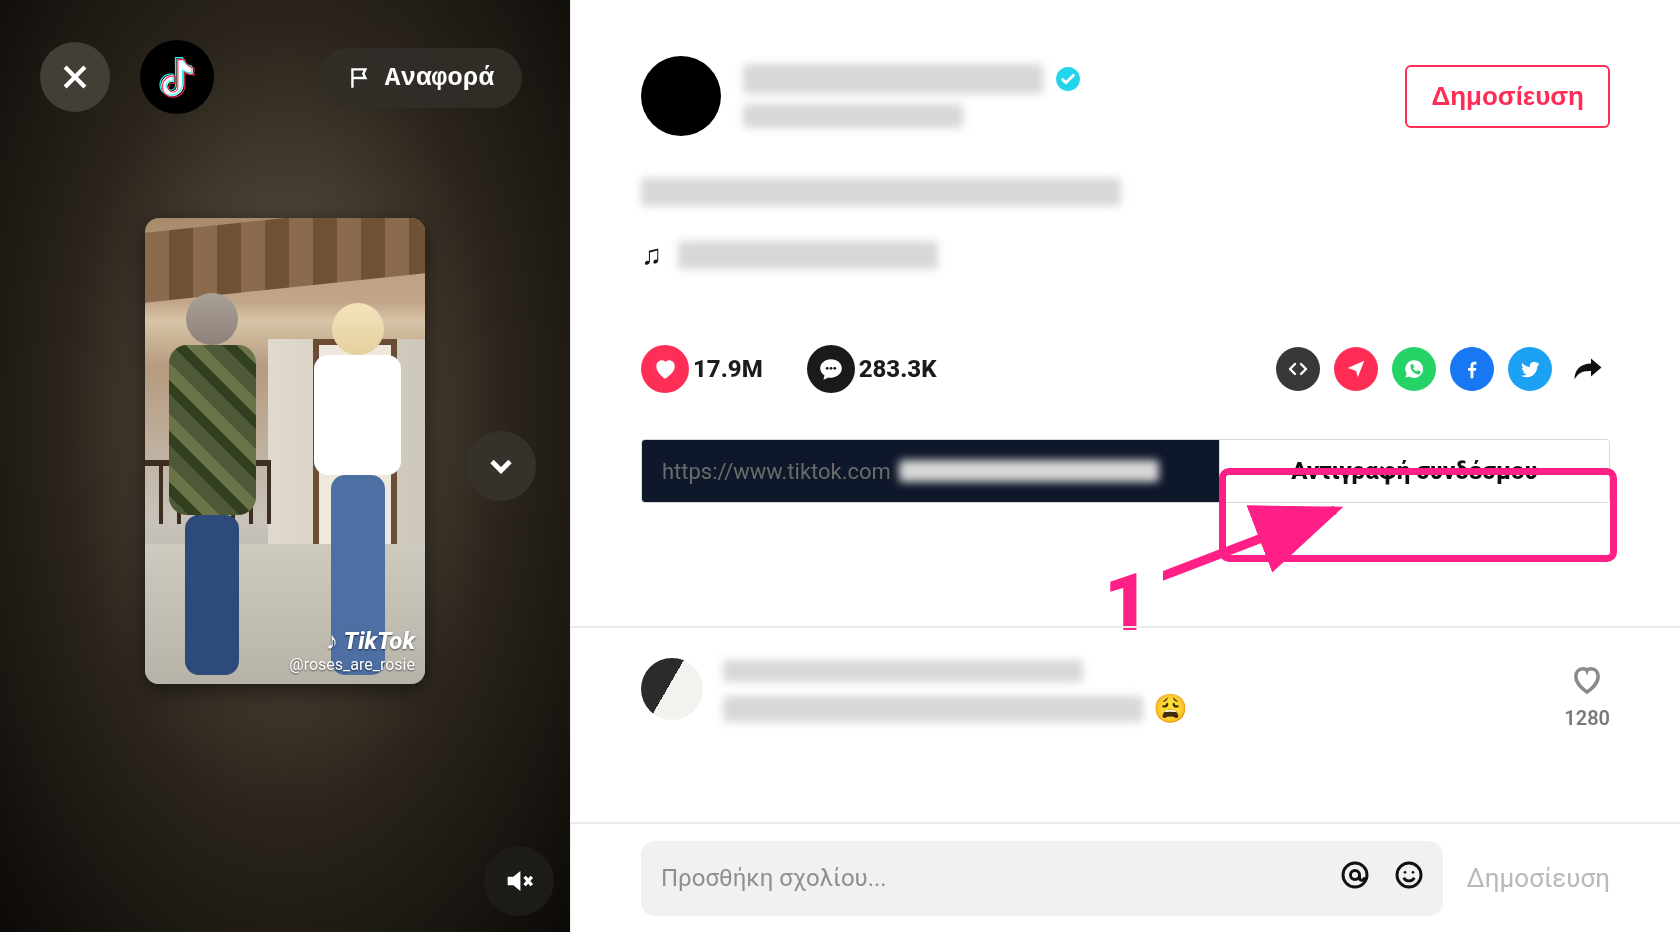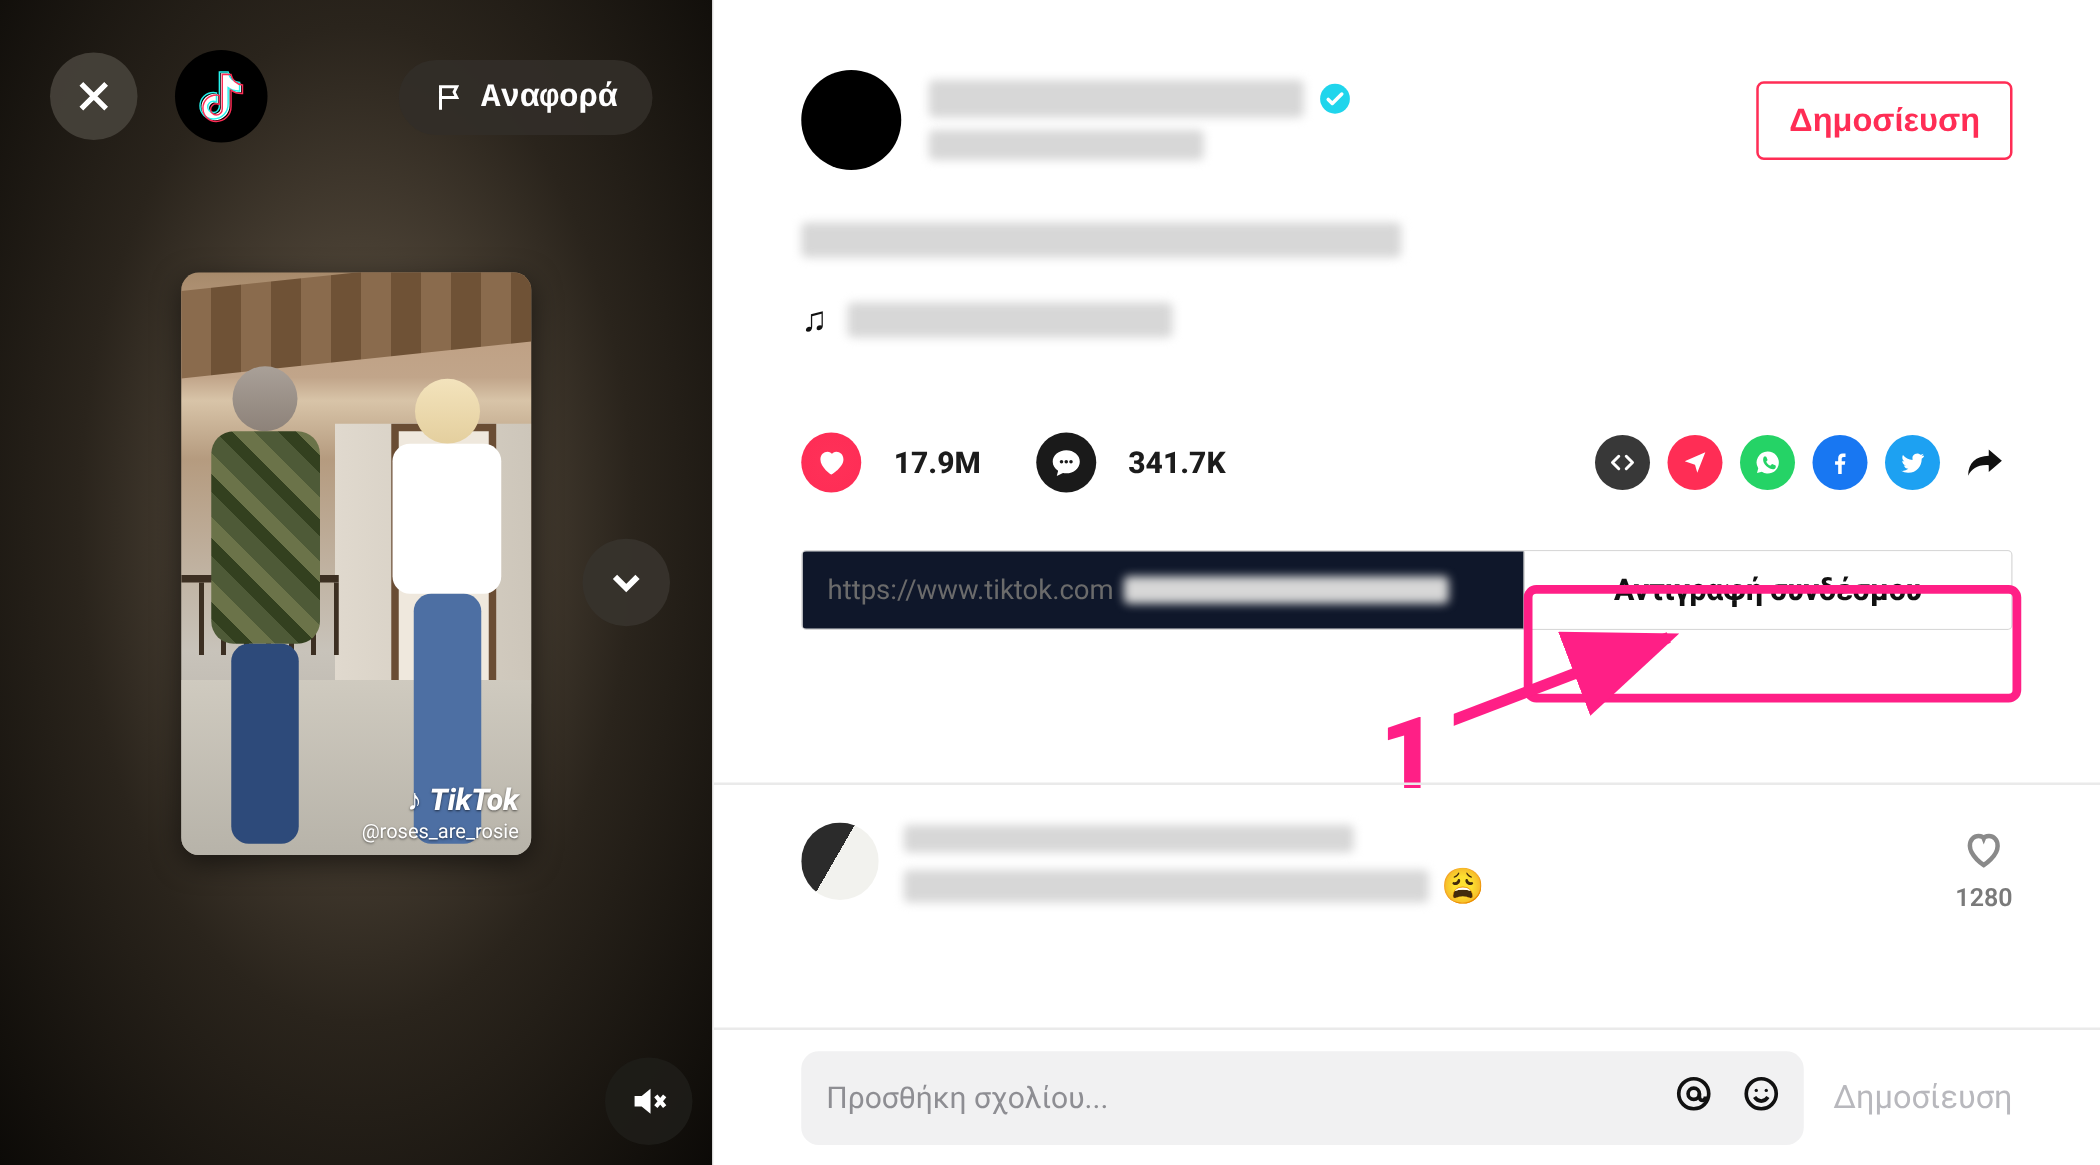--- a/index.html
+++ b/index.html
@@ -60,21 +60,21 @@
   .avatar{width:80px;height:80px;border-radius:50%;background:#000;}
   .name-block{display:flex;flex-direction:column;gap:10px;}
   .name-row{display:flex;align-items:center;gap:12px;}
   .verified{width:26px;height:26px;display:inline-block;}
   .follow-btn{border:2px solid #ff2d55;color:#ff2d55;background:#fff;font-size:26px;font-weight:700;padding:14px 24px;border-radius:6px;cursor:pointer;}
   .caption-row{margin-top:42px;font-size:26px;color:#111;}
   .music-row{margin-top:26px;display:flex;align-items:center;gap:16px;font-size:26px;font-weight:700;color:#111;}
   .music-row .note{font-size:28px;font-weight:400;}
   .stats-row{margin-top:74px;display:flex;align-items:center;justify-content:space-between;}
   .stats-left{display:flex;align-items:center;gap:44px;}
-  .stat{display:flex;align-items:center;gap:26px;}
+  .stat{display:flex;align-items:center;gap:4px;}
   .stat .bubble{width:48px;height:48px;border-radius:50%;display:flex;align-items:center;justify-content:center;}
   .bubble.heart{background:radial-gradient(circle,#ff3158,#fe2c55);}
   .bubble.comment{background:#16182333;background:#1a1a1a;}
   .stat .val{font-size:24px;font-weight:800;color:#1c1c1c;}
   .share-icons{display:flex;align-items:center;gap:14px;}
   .share-icons .sic{width:44px;height:44px;border-radius:50%;display:flex;align-items:center;justify-content:center;cursor:pointer;}
   .sic.embed{background:#383838;}
   .sic.send{background:#ff2d55;}
   .sic.wa{background:#25d366;}
   .sic.fb{background:#1877f2;}
@@ -214,21 +214,21 @@
           </div>
           <div class="stat">
             <div class="bubble comment">
               <svg width="26" height="26" viewBox="0 0 24 24">
                   <path d="M12 3C6.5 3 2 6.8 2 11.4c0 2.7 1.6 5.1 4 6.6L5 22l4.6-2.2c.8.1 1.6.2 2.4.2 5.5 0 10-3.8 10-8.6S17.5 3 12 3z" fill="#fff"></path>
                   <circle cx="8.5" cy="11.4" r="1.3" fill="#1a1a1a"></circle>
                   <circle cx="12" cy="11.4" r="1.3" fill="#1a1a1a"></circle>
                   <circle cx="15.5" cy="11.4" r="1.3" fill="#1a1a1a"></circle>
                 </svg>
             </div>
-            <span class="val">341.7K</span>
+            <span class="val">283.3K</span>
           </div>
         </div>
         <div class="share-icons">
           <div class="sic embed">
               <svg width="24" height="24" viewBox="0 0 24 24">
                 <path d="M9 7l-5 5 5 5M15 7l5 5-5 5" stroke="#fff" stroke-width="2.4" fill="none" stroke-linecap="round" stroke-linejoin="round"></path>
               </svg>
             </div>
           <div class="sic send">
               <svg width="22" height="22" viewBox="0 0 24 24">

